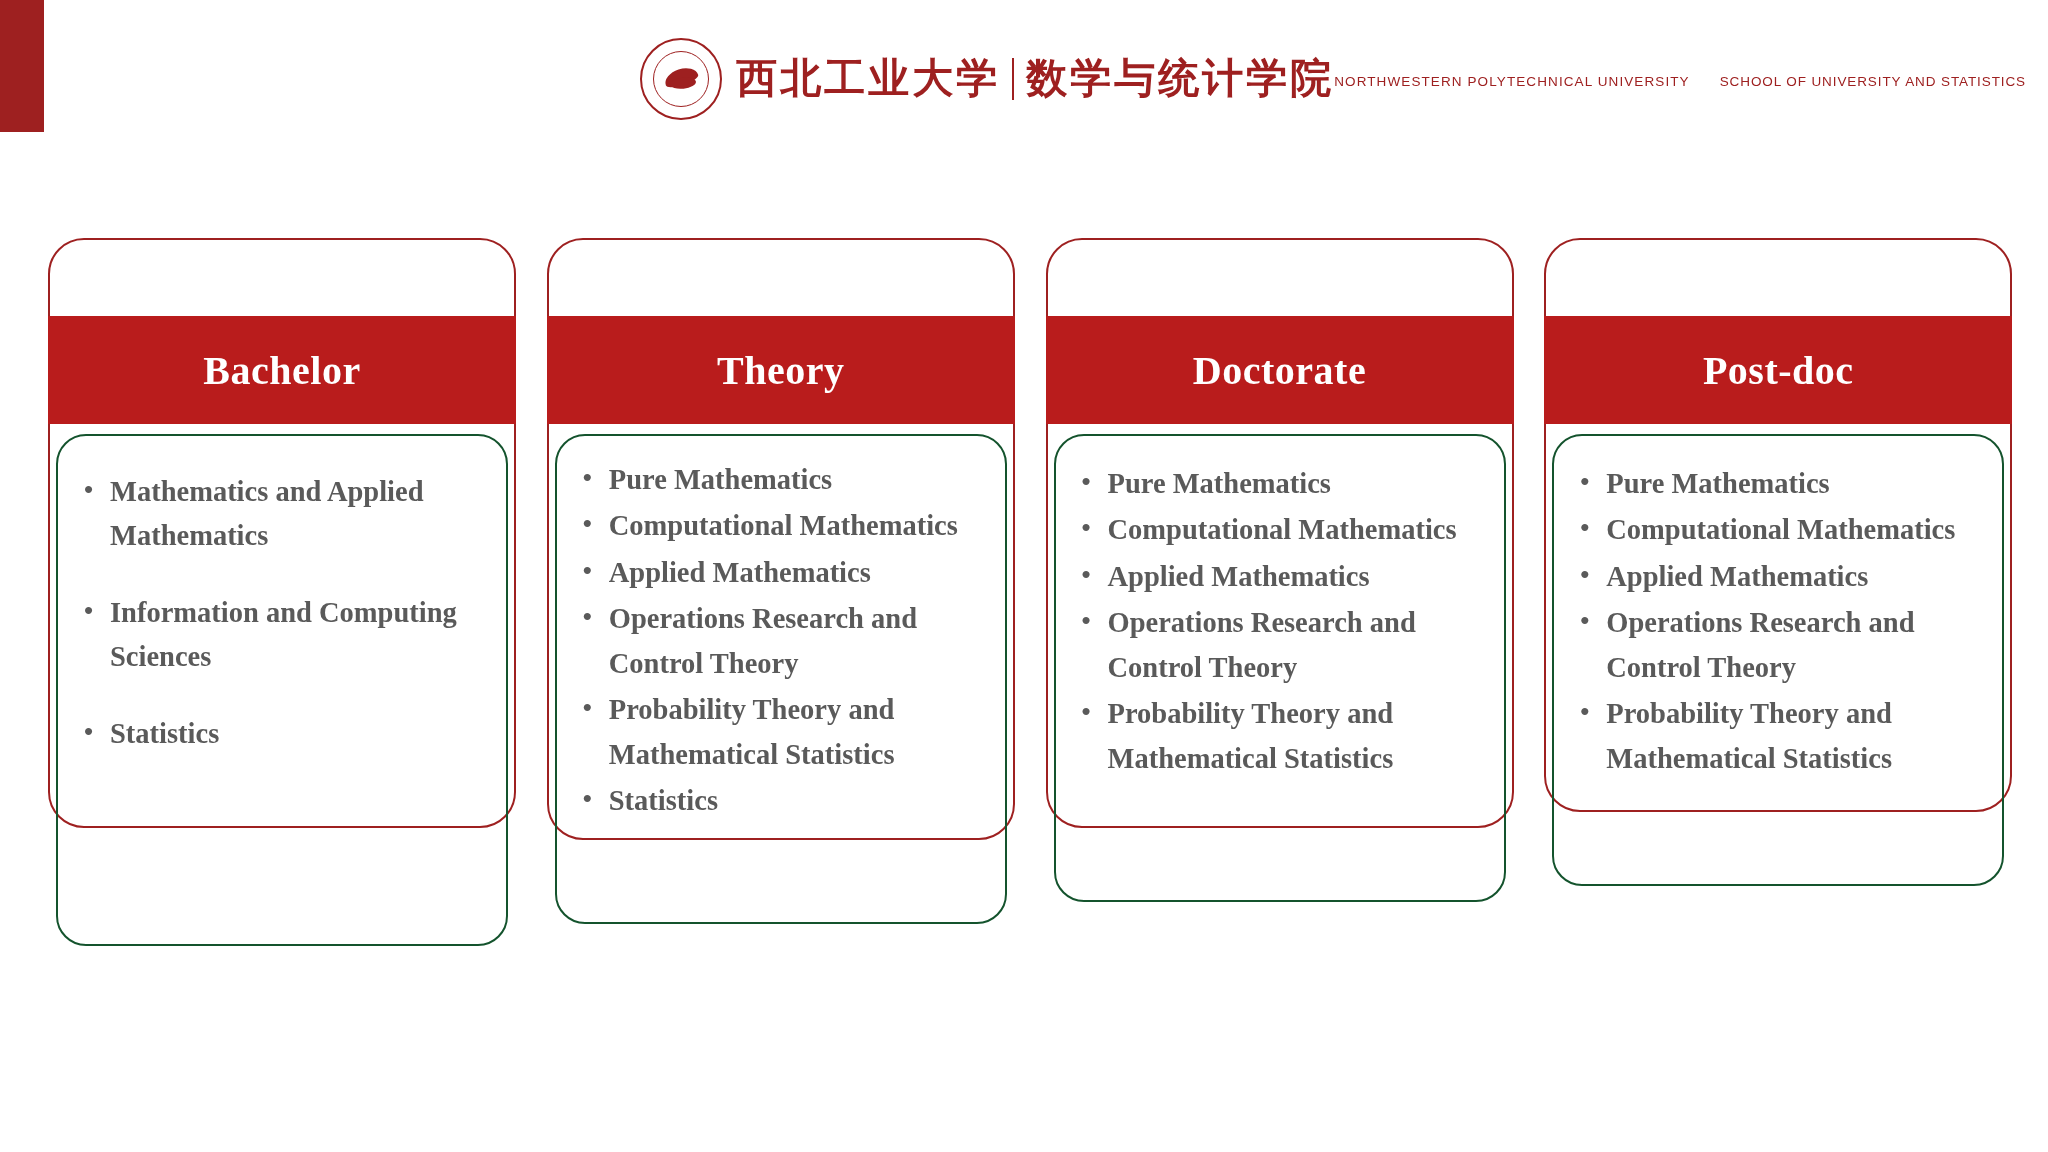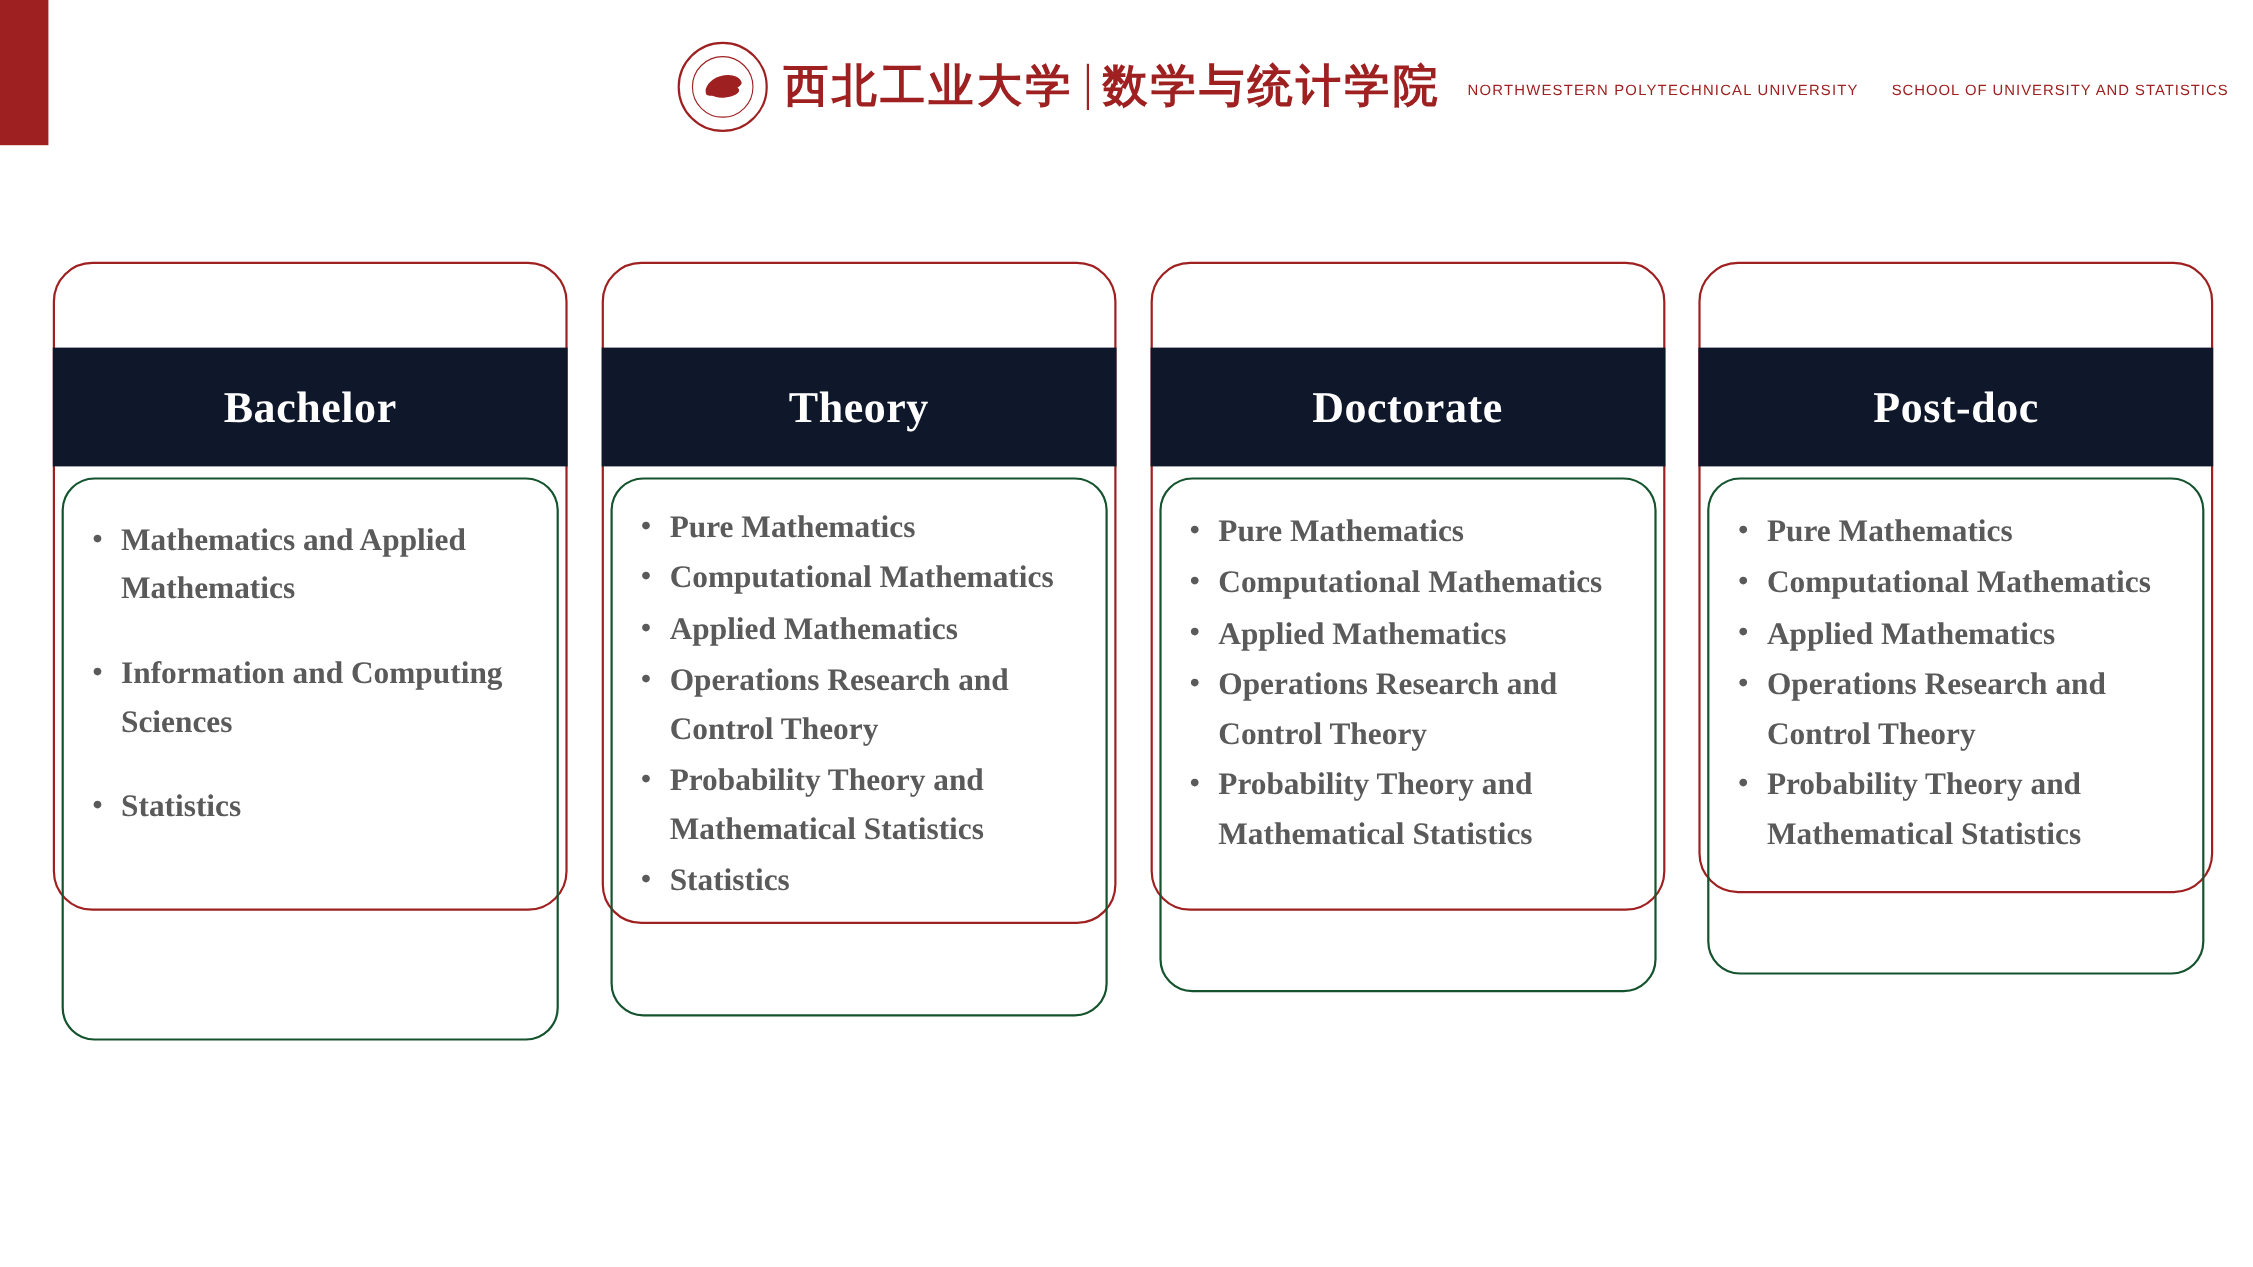--- a/index.html
+++ b/index.html
@@ -117,21 +117,20 @@
   .logo-div {
     width: 2px;
     height: 42px;
     background: #9e2020;
   }
   .logo-en-row {
     display: flex;
     align-items: center;
     gap: 14px;
     margin-top: 4px;
-    margin-left: 24px;
   }
   .logo-en {
     font-size: 13.5px;
     color: #9e2020;
     letter-spacing: 1.1px;
     white-space: nowrap;
     font-family: "Liberation Sans", sans-serif;
   }
   .logo-en.second {
     letter-spacing: 0.9px;
@@ -162,21 +161,21 @@
     border: 2.5px solid #9e2020;
     border-radius: 36px;
     box-sizing: border-box;
   }
   .card-header {
     position: absolute;
     top: 78px;
     left: 0;
     width: 468px;
     height: 108px;
-    background: #0f172a;
+    background: #b91c1c;
     display: flex;
     align-items: center;
     justify-content: center;
     box-sizing: border-box;
   }
   .card-header-text {
     color: #ffffff;
     font-size: 40px;
     font-weight: bold;
     letter-spacing: 0.5px;

